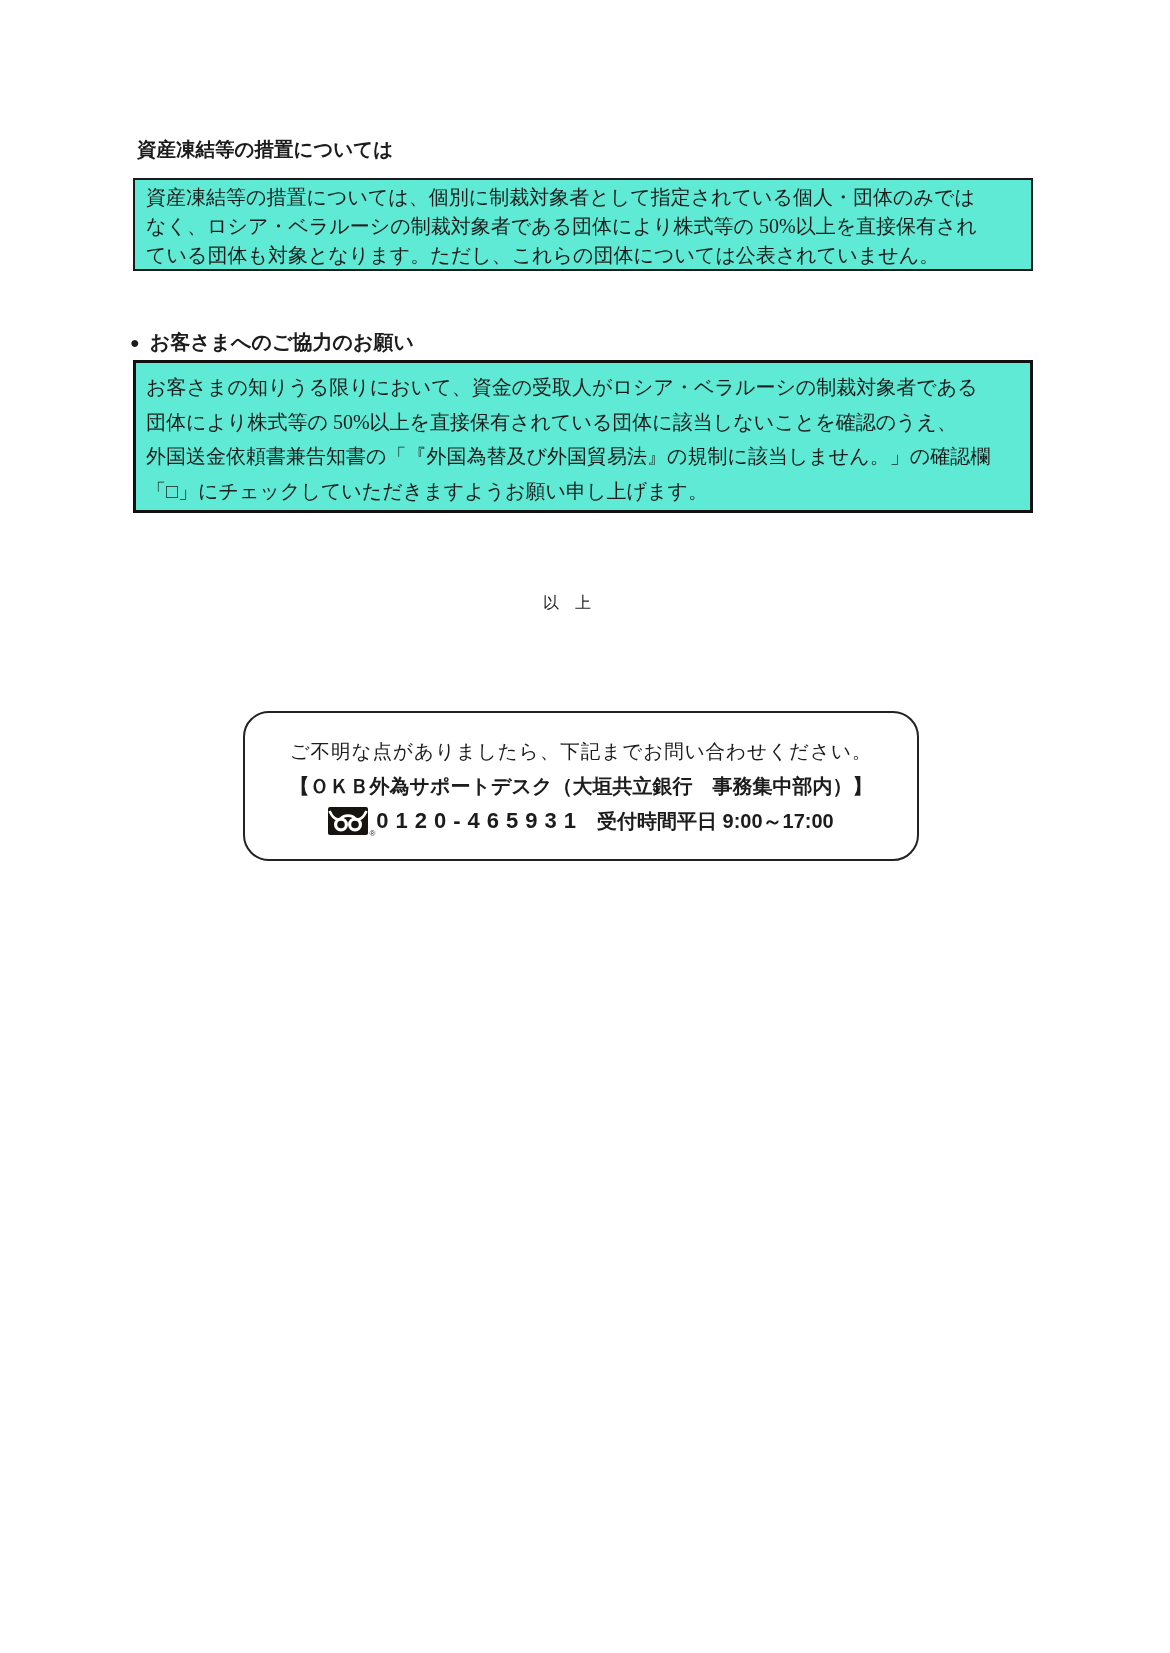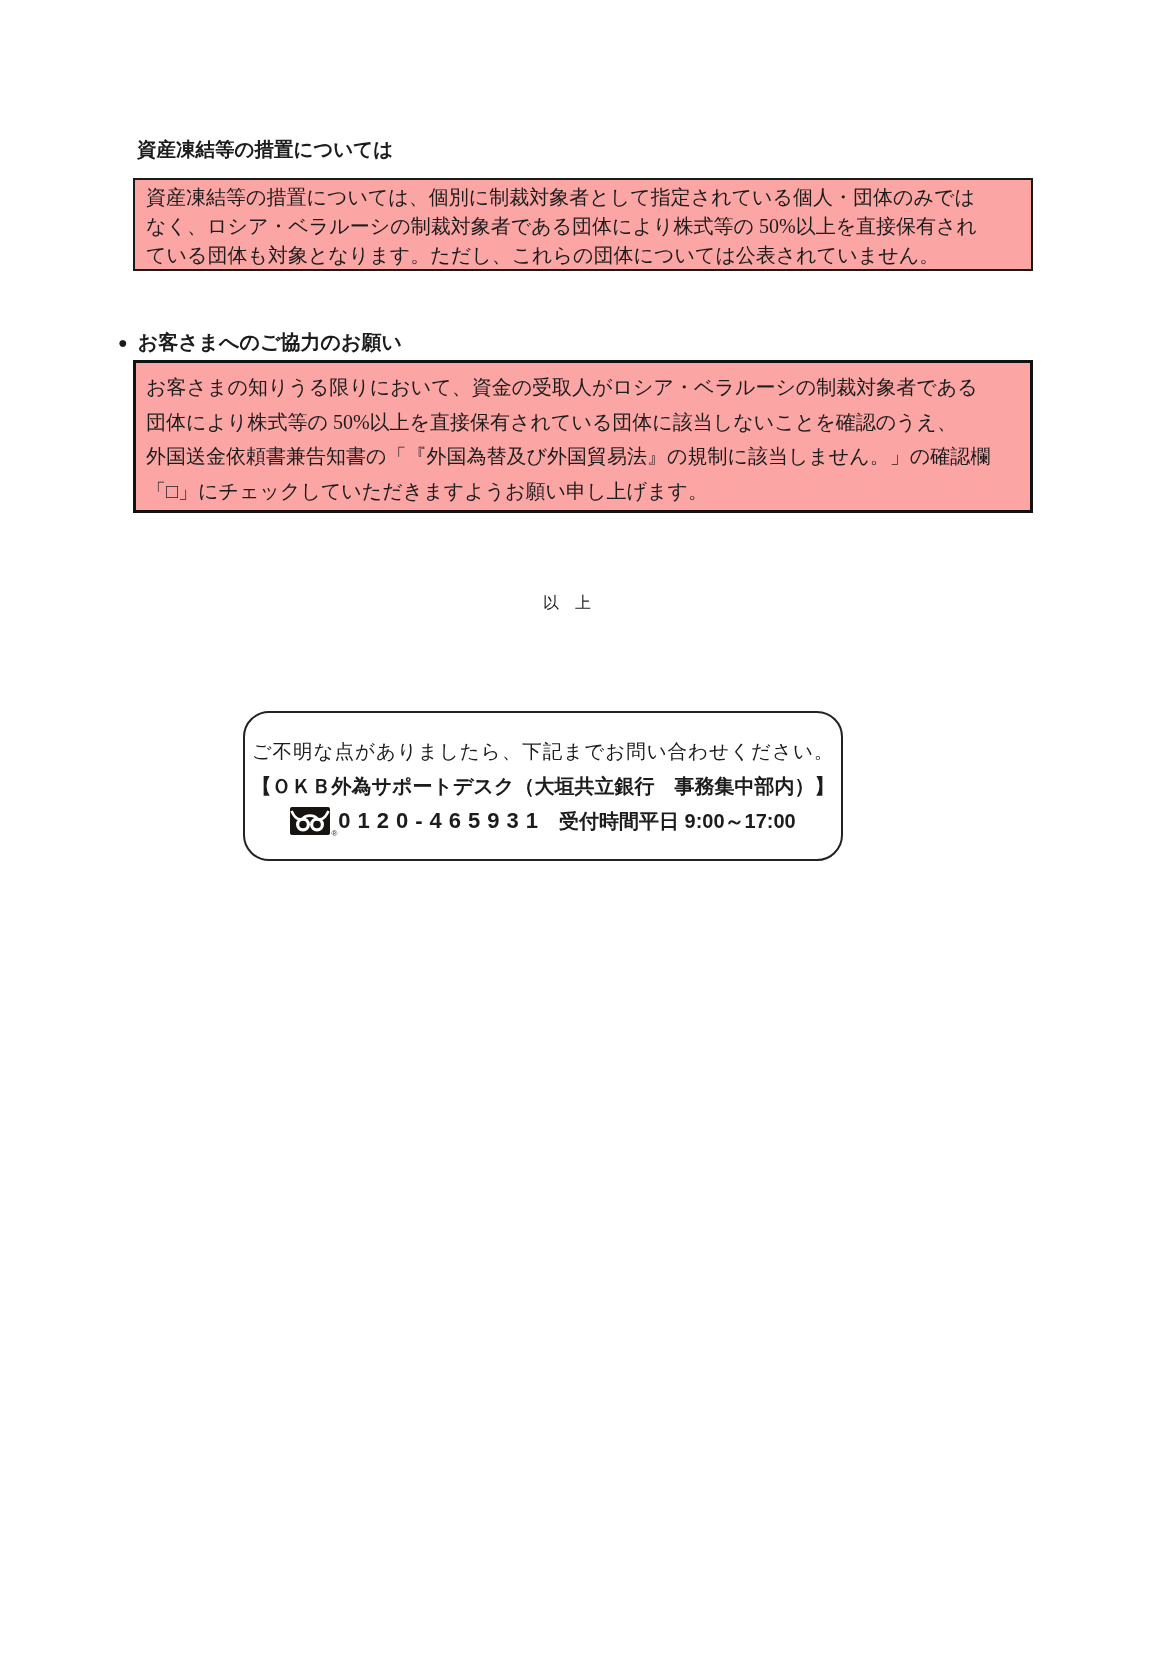--- a/index.html
+++ b/index.html
@@ -13,32 +13,32 @@
   }
   .gothic{font-family:"Liberation Sans","DejaVu Sans",sans-serif;}
 
   .sec1-heading{
     position:absolute;left:137px;top:136px;
     font-size:19.5px;font-weight:700;line-height:26px;
     white-space:nowrap;
   }
   .box{
     position:absolute;left:133px;width:900px;
-    box-sizing:border-box;background:#fca5a5;
+    box-sizing:border-box;background:#5eead4;
   }
   .box-thin{
     top:178px;height:93px;
     border:2px solid #1a1a1a;
     padding:3px 11px 0 11px;
   }
   .box-thin .box-line{
     font-size:20px;line-height:29px;white-space:nowrap;
   }
   .bullet-heading{
-    position:absolute;left:118px;top:329px;
+    position:absolute;left:130px;top:329px;
     font-size:20px;font-weight:700;line-height:26px;
     white-space:nowrap;
   }
   .bullet-heading .bullet{
     font-size:16px;margin-right:10px;vertical-align:1px;
   }
   .box-thick{
     top:360px;height:153px;
     border:3px solid #111111;
     padding:7px 10px 0 10px;
@@ -47,21 +47,21 @@
     font-size:20px;line-height:34.5px;white-space:nowrap;
   }
   .closing{
     position:absolute;left:133px;top:590px;width:900px;
     box-sizing:border-box;
     text-align:center;padding-right:32px;
     font-size:16px;line-height:26px;
   }
   .contact-box{
     position:absolute;left:243px;top:711px;
-    width:600px;height:150px;
+    width:676px;height:150px;
     box-sizing:border-box;
     border:2px solid #222222;
     border-radius:26px;
     background:#ffffff;
     display:flex;flex-direction:column;
     justify-content:center;align-items:center;
     gap:8px;
     padding-top:2px;
   }
   .contact-line1{

